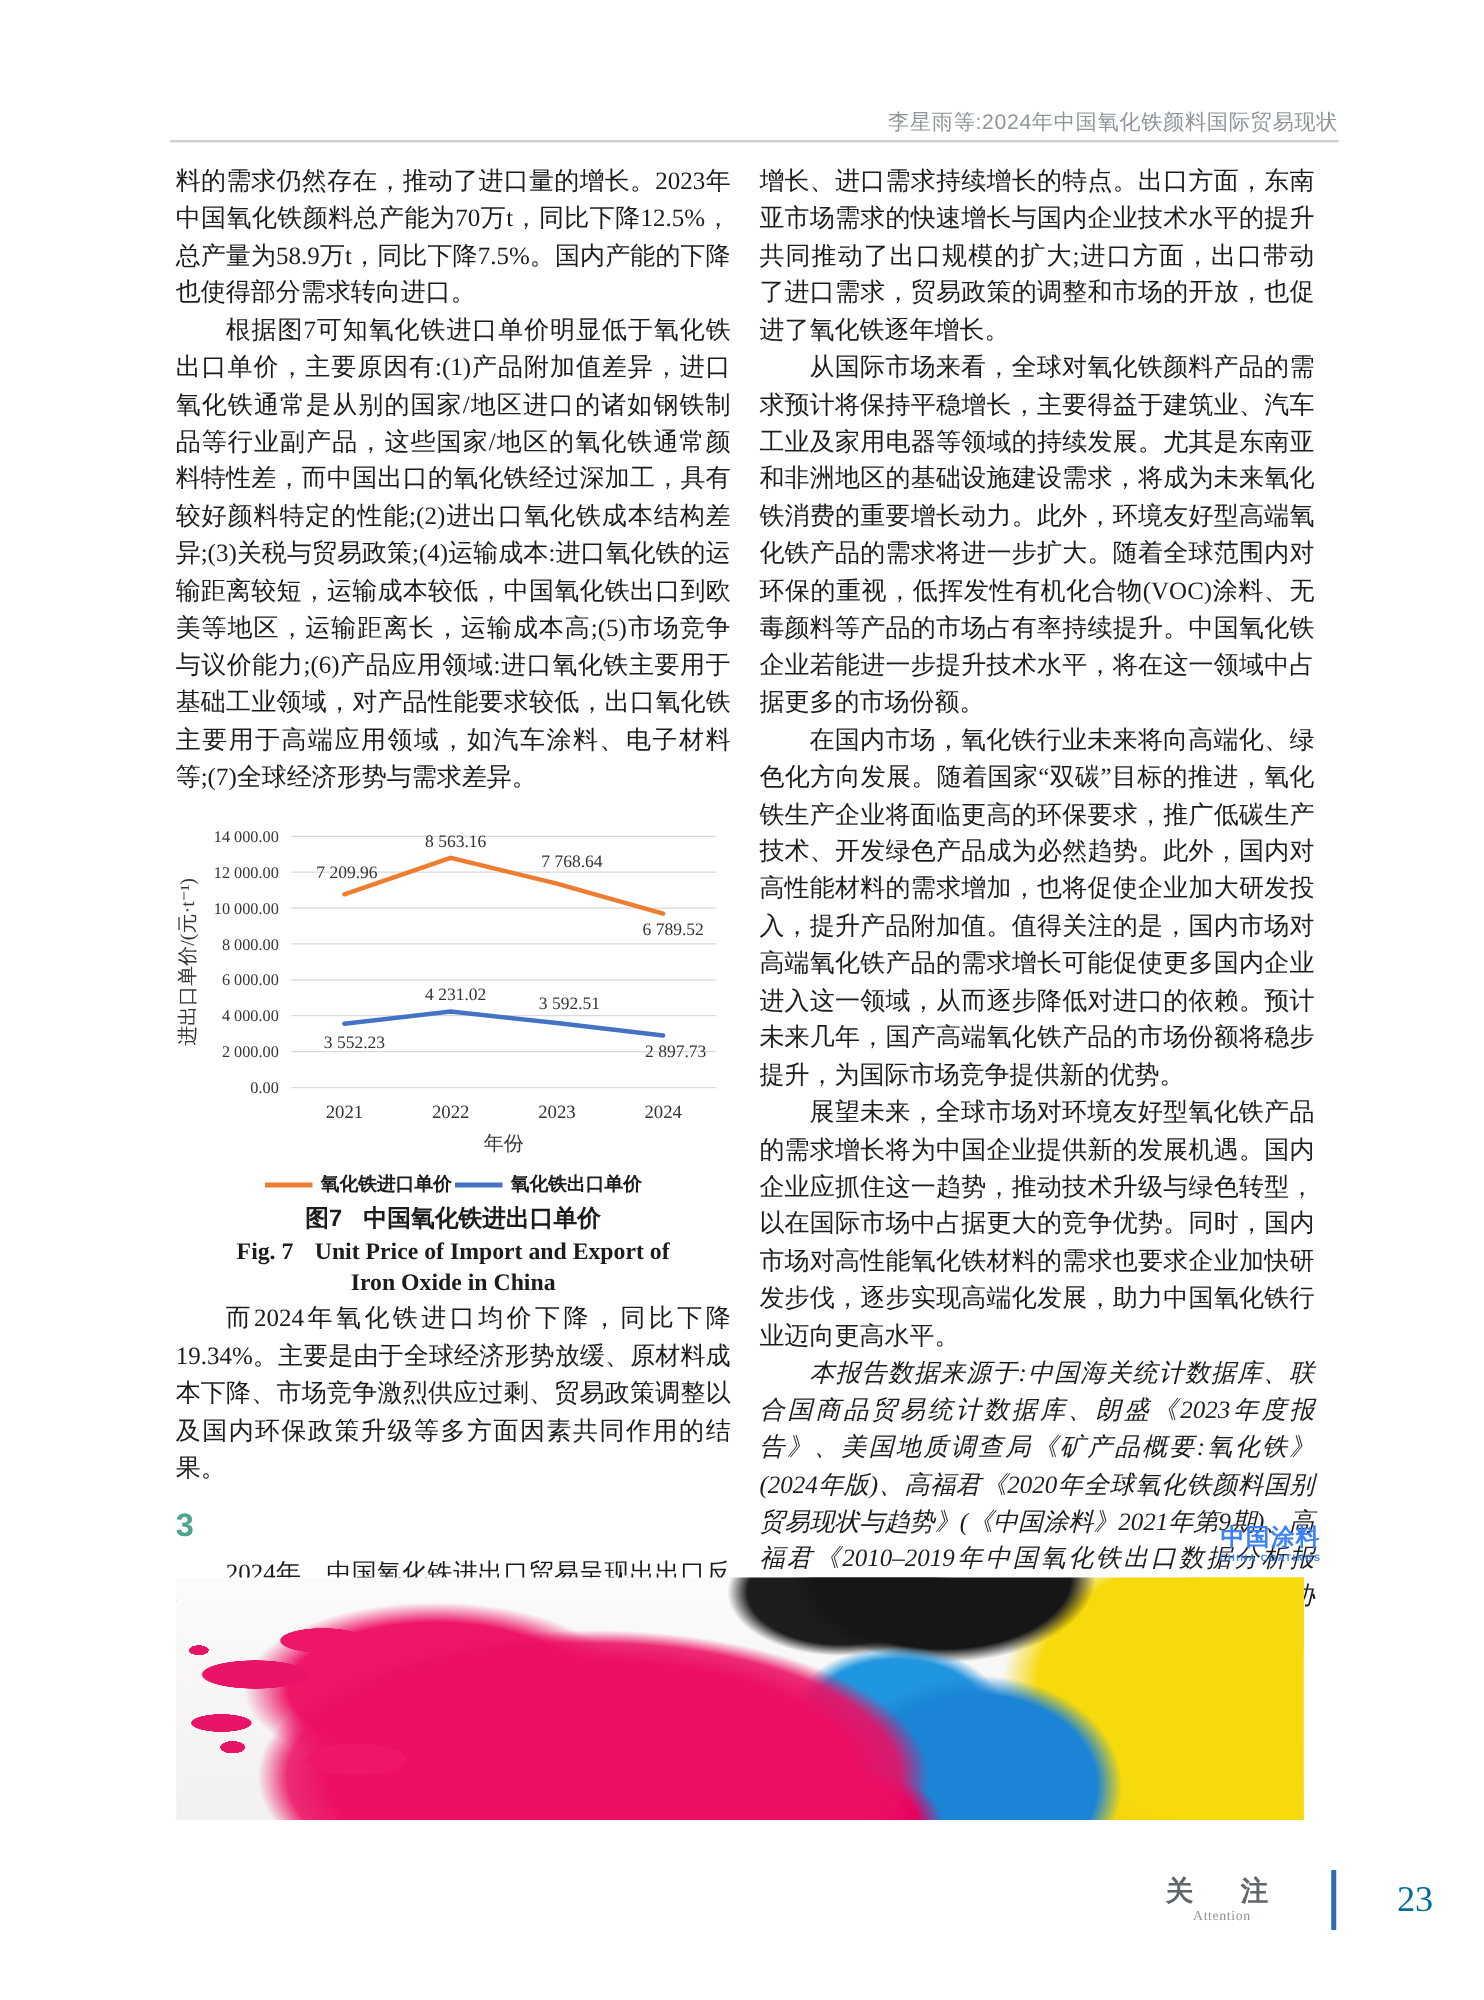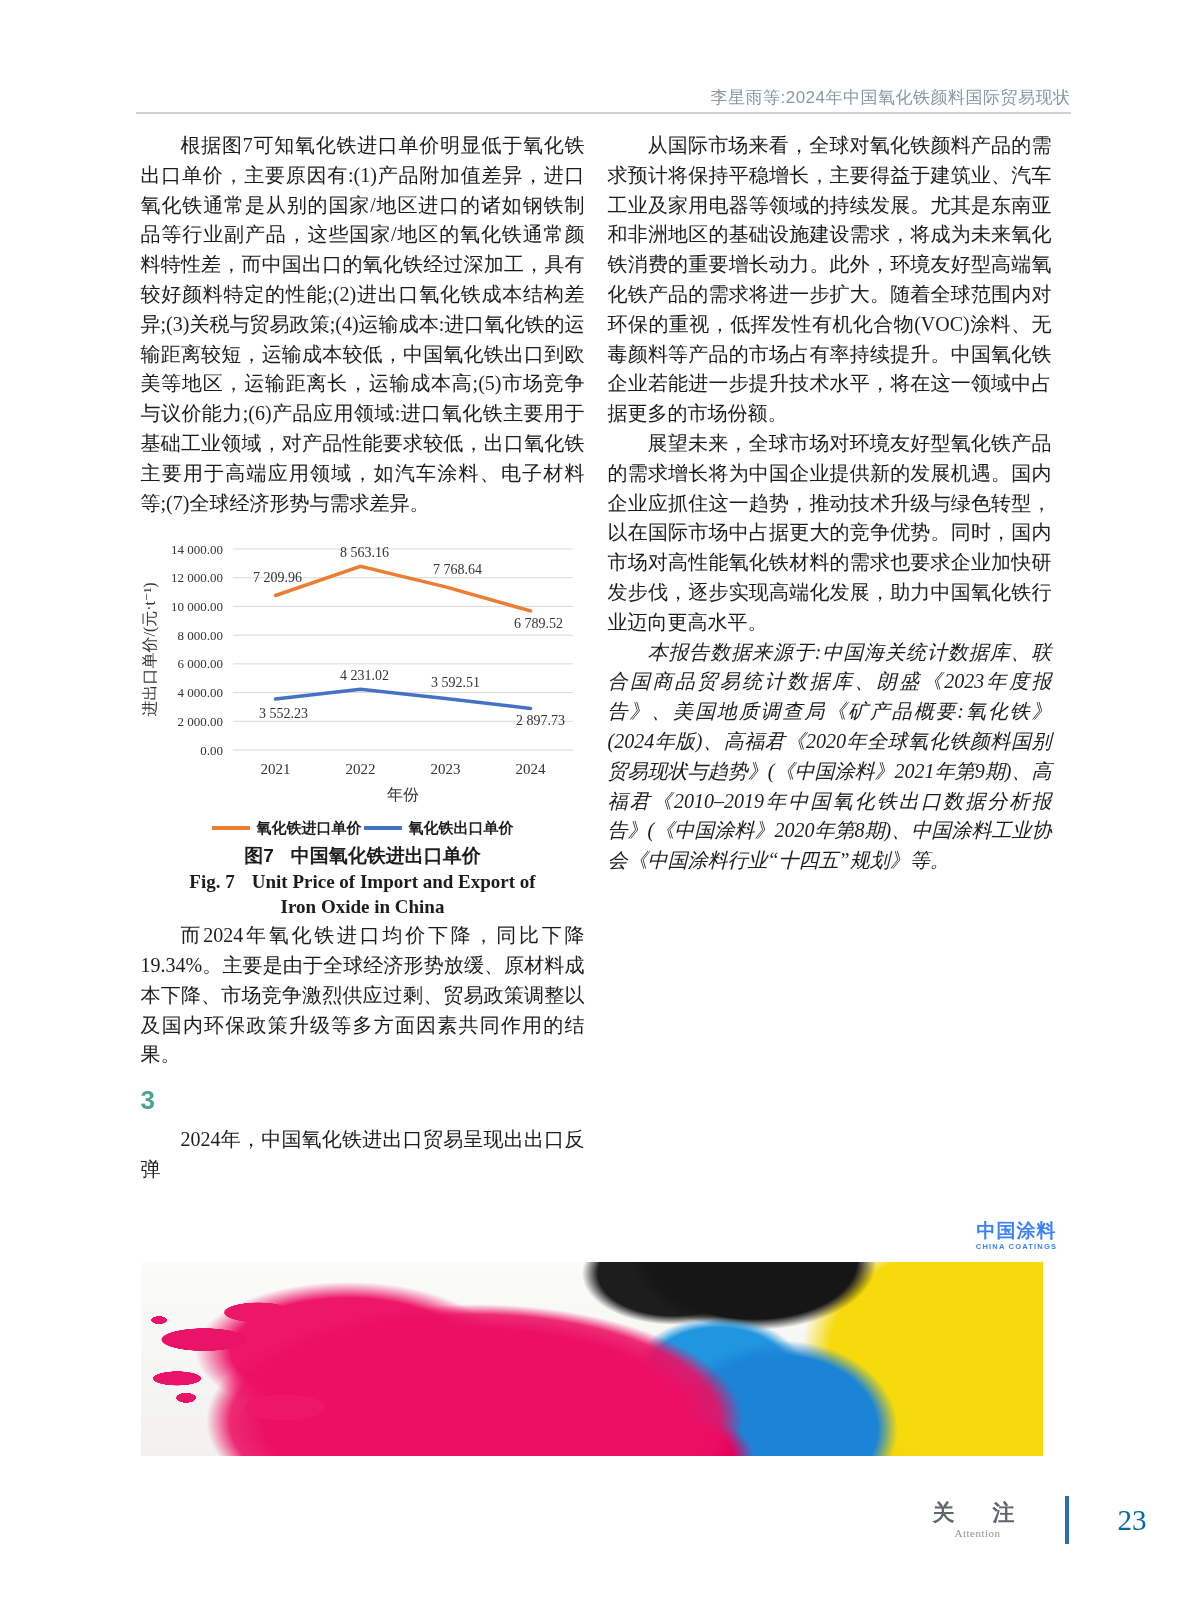--- a/index.html
+++ b/index.html
@@ -69,20 +69,21 @@
 </style>
 </head>
 <body>
 
 <div class="page">
 
   <div class="running-head">李星雨等:2024年中国氧化铁颜料国际贸易现状</div>
   <div class="head-rule"></div>
 
   <div class="col left-col">
+    <p class="no-indent">料的需求仍然存在，推动了进口量的增长。2023年中国氧化铁颜料总产能为70万t，同比下降12.5%，总产量为58.9万t，同比下降7.5%。国内产能的下降也使得部分需求转向进口。</p>
     <p>根据图7可知氧化铁进口单价明显低于氧化铁出口单价，主要原因有:(1)产品附加值差异，进口氧化铁通常是从别的国家/地区进口的诸如钢铁制品等行业副产品，这些国家/地区的氧化铁通常颜料特性差，而中国出口的氧化铁经过深加工，具有较好颜料特定的性能;(2)进出口氧化铁成本结构差异;(3)关税与贸易政策;(4)运输成本:进口氧化铁的运输距离较短，运输成本较低，中国氧化铁出口到欧美等地区，运输距离长，运输成本高;(5)市场竞争与议价能力;(6)产品应用领域:进口氧化铁主要用于基础工业领域，对产品性能要求较低，出口氧化铁主要用于高端应用领域，如汽车涂料、电子材料等;(7)全球经济形势与需求差异。</p>
 
     <div class="figure">
       <svg id="chart-svg" width="443" height="281" viewBox="0 0 443 281">
           <line x1="92" y1="224" x2="432" y2="224" stroke="#d9d9d9" stroke-width="1"></line>
           <text x="82" y="228.5" text-anchor="end" font-size="13">0.00</text>
           <line x1="92" y1="195.28571428571428" x2="432" y2="195.28571428571428" stroke="#d9d9d9" stroke-width="1"></line>
           <text x="82" y="199.78571428571428" text-anchor="end" font-size="13">2 000.00</text>
           <line x1="92" y1="166.57142857142858" x2="432" y2="166.57142857142858" stroke="#d9d9d9" stroke-width="1"></line>
           <text x="82" y="171.07142857142858" text-anchor="end" font-size="13">4 000.00</text>
@@ -135,21 +136,23 @@
     <p>而2024年氧化铁进口均价下降，同比下降19.34%。主要是由于全球经济形势放缓、原材料成本下降、市场竞争激烈供应过剩、贸易政策调整以及国内环保政策升级等多方面因素共同作用的结果。</p>
 
     <div class="section-heading">
       <span class="section-number">3</span>
     </div>
 
     <p>2024年，中国氧化铁进出口贸易呈现出出口反弹</p>
   </div>
 
   <div class="col right-col">
+    <p class="no-indent">增长、进口需求持续增长的特点。出口方面，东南亚市场需求的快速增长与国内企业技术水平的提升共同推动了出口规模的扩大;进口方面，出口带动了进口需求，贸易政策的调整和市场的开放，也促进了氧化铁逐年增长。</p>
     <p>从国际市场来看，全球对氧化铁颜料产品的需求预计将保持平稳增长，主要得益于建筑业、汽车工业及家用电器等领域的持续发展。尤其是东南亚和非洲地区的基础设施建设需求，将成为未来氧化铁消费的重要增长动力。此外，环境友好型高端氧化铁产品的需求将进一步扩大。随着全球范围内对环保的重视，低挥发性有机化合物(VOC)涂料、无毒颜料等产品的市场占有率持续提升。中国氧化铁企业若能进一步提升技术水平，将在这一领域中占据更多的市场份额。</p>
+    <p>在国内市场，氧化铁行业未来将向高端化、绿色化方向发展。随着国家“双碳”目标的推进，氧化铁生产企业将面临更高的环保要求，推广低碳生产技术、开发绿色产品成为必然趋势。此外，国内对高性能材料的需求增加，也将促使企业加大研发投入，提升产品附加值。值得关注的是，国内市场对高端氧化铁产品的需求增长可能促使更多国内企业进入这一领域，从而逐步降低对进口的依赖。预计未来几年，国产高端氧化铁产品的市场份额将稳步提升，为国际市场竞争提供新的优势。</p>
     <p>展望未来，全球市场对环境友好型氧化铁产品的需求增长将为中国企业提供新的发展机遇。国内企业应抓住这一趋势，推动技术升级与绿色转型，以在国际市场中占据更大的竞争优势。同时，国内市场对高性能氧化铁材料的需求也要求企业加快研发步伐，逐步实现高端化发展，助力中国氧化铁行业迈向更高水平。</p>
     <p class="source-note">本报告数据来源于:中国海关统计数据库、联合国商品贸易统计数据库、朗盛《2023年度报告》、美国地质调查局《矿产品概要:氧化铁》(2024年版)、高福君《2020年全球氧化铁颜料国别贸易现状与趋势》(《中国涂料》2021年第9期)、高福君《2010–2019年中国氧化铁出口数据分析报告》(《中国涂料》2020年第8期)、中国涂料工业协会《中国涂料行业“十四五”规划》等。</p>
   </div>
 
   <div class="logo">
     <div class="logo-cn">中国涂料</div>
     <div class="logo-en">CHINA COATINGS</div>
   </div>
 
   <div class="powder"></div>

